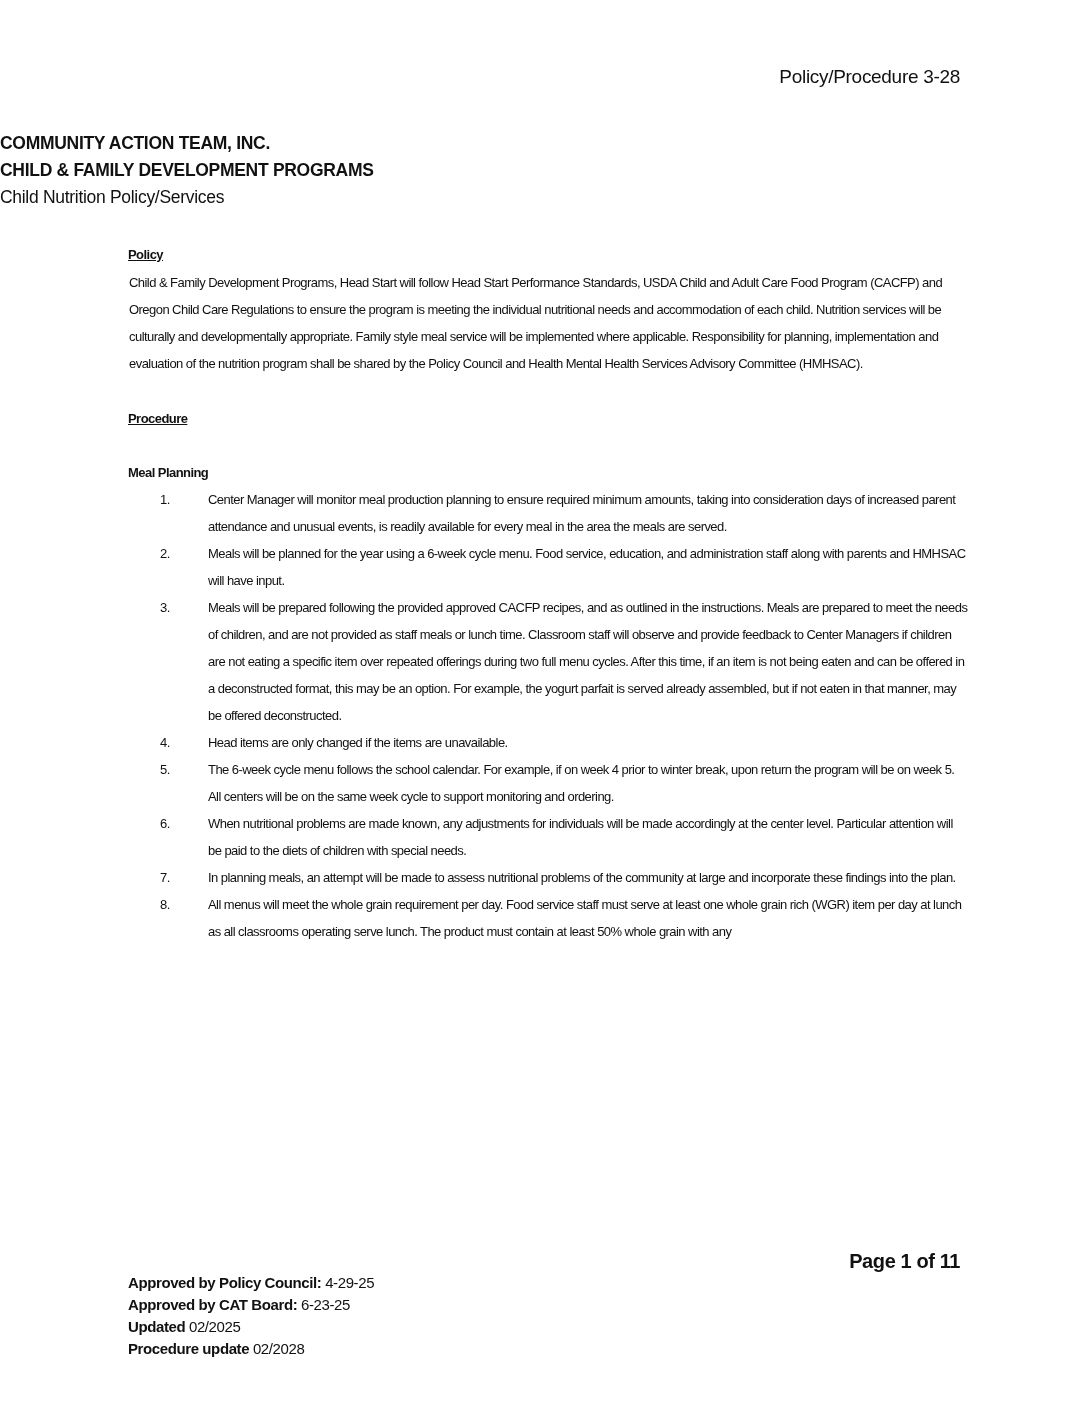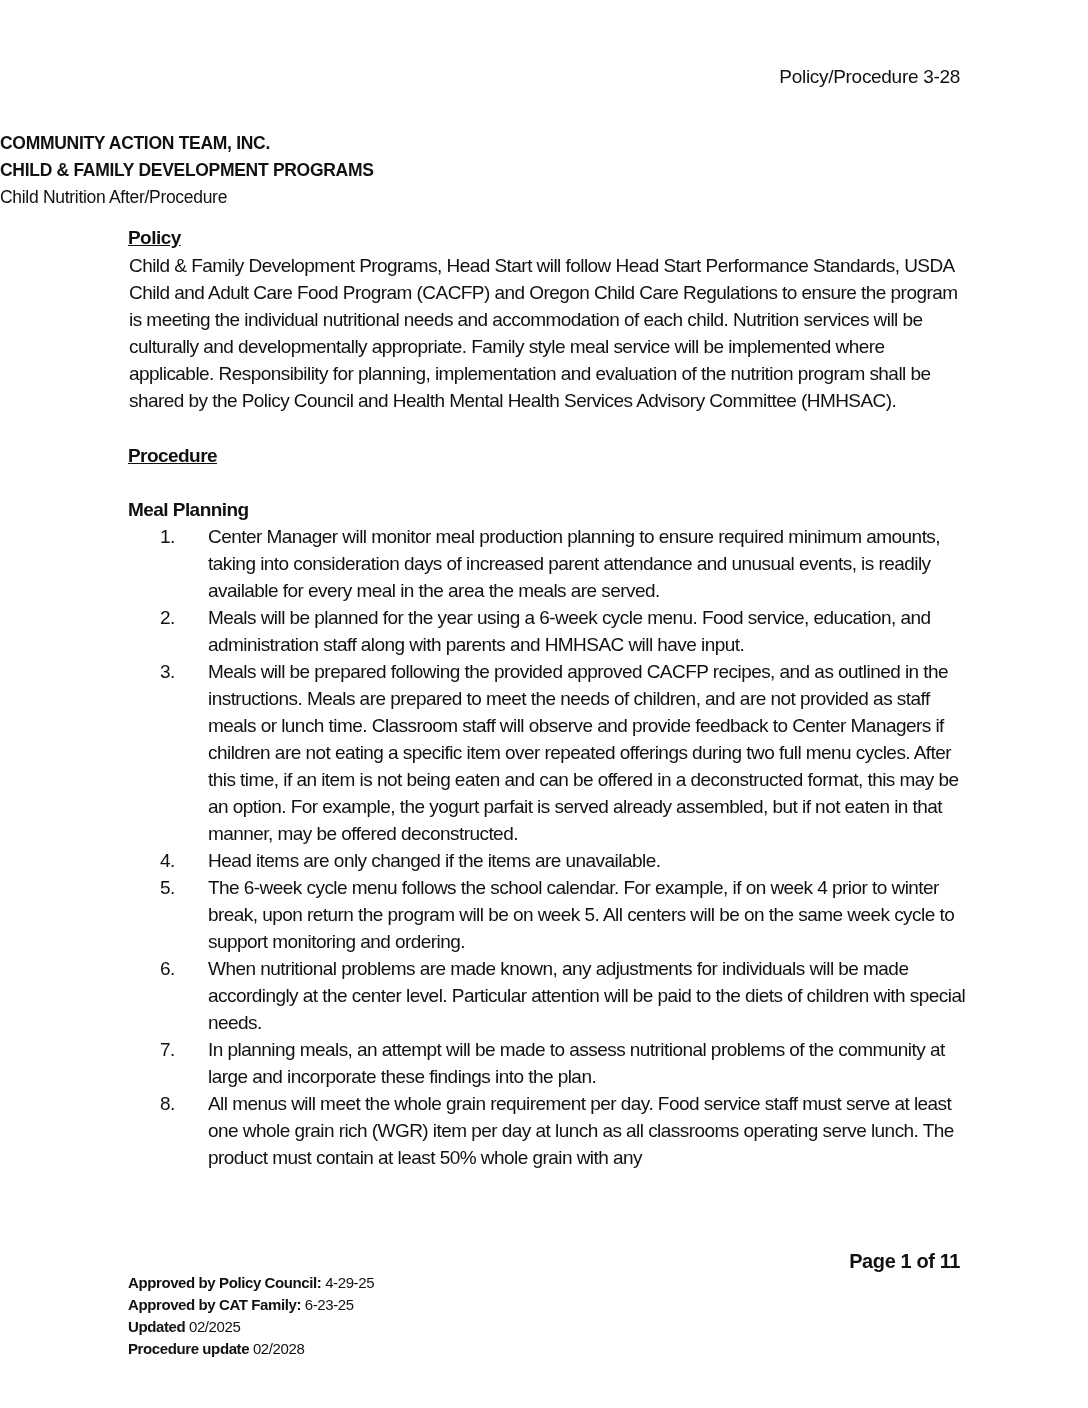--- a/index.html
+++ b/index.html
@@ -9,22 +9,22 @@
   }
   .page { position: absolute; left: 0; top: 0; width: 1088px; height: 1408px; }
   .doc-ref {
     position: absolute; top: 66px; right: 128px;
     font-size: 19px; letter-spacing: -0.3px;
   }
   .title-block { position: absolute; top: 130px; left: 0; width: 1088px; text-align: left; }
   .title-block .t { font-size: 17.5px; line-height: 27px; letter-spacing: -0.3px; }
   .title-block .b { font-weight: bold; }
   .content {
-    position: absolute; left: 128px; top: 224px; width: 840px;
-    font-size: 19px; line-height: 27px; letter-spacing: -0.55px;
+    position: absolute; left: 128px; top: 241px; width: 840px;
+    font-size: 13px; line-height: 27px; letter-spacing: -0.55px;
   }
   .heading-u { font-weight: bold; text-decoration: underline; display: block; }
   .heading { font-weight: bold; display: block; }
   p { margin: 1px; }
   .gap { height: 27px; }
   ol { list-style: none; margin: 0; padding: 0; }
   ol li { position: relative; padding-left: 80px; }
   ol li .num { position: absolute; left: 32px; top: 0; }
   .page-num {
     position: absolute; top: 1250px; right: 128px;
@@ -39,21 +39,21 @@
 </head>
 <body>
 
 <div class="page">
 
   <div class="doc-ref">Policy/Procedure 3-28</div>
 
   <div class="title-block">
     <div class="t b">COMMUNITY ACTION TEAM, INC.</div>
     <div class="t b">CHILD &amp; FAMILY DEVELOPMENT PROGRAMS</div>
-    <div class="t">Child Nutrition After/Procedure</div>
+    <div class="t">Child Nutrition Policy/Services</div>
   </div>
 
   <div class="content">
     <section>
       <span class="heading-u">Policy</span>
       <p>Child &amp; Family Development Programs, Head Start will follow Head Start Performance Standards, USDA Child and Adult Care Food Program (CACFP) and Oregon Child Care Regulations to ensure the program is meeting the individual nutritional needs and accommodation of each child. Nutrition services will be culturally and developmentally appropriate. Family style meal service will be implemented where applicable. Responsibility for planning, implementation and evaluation of the nutrition program shall be shared by the Policy Council and Health Mental Health Services Advisory Committee (HMHSAC).</p>
     </section>
 
     <div class="gap"></div>
 
@@ -71,18 +71,18 @@
         <li><span class="num">7.</span><span>In planning meals, an attempt will be made to assess nutritional problems of the community at large and incorporate these findings into the plan.</span></li>
         <li><span class="num">8.</span><span>All menus will meet the whole grain requirement per day. Food service staff must serve at least one whole grain rich (WGR) item per day at lunch as all classrooms operating serve lunch.  The product must contain at least 50% whole grain with any</span></li>
       </ol>
     </section>
   </div>
 
   <div class="page-num">Page 1 of 11</div>
 
   <div class="footer">
     <div><span class="lbl">Approved by Policy Council:</span><span> 4-29-25</span></div>
-    <div><span class="lbl">Approved by CAT Family:</span><span> 6-23-25</span></div>
+    <div><span class="lbl">Approved by CAT Board:</span><span> 6-23-25</span></div>
     <div><span class="lbl">Updated</span><span> 02/2025</span></div>
     <div><span class="lbl">Procedure update</span><span> 02/2028</span></div>
   </div>
 
 </div>
 
 </body></html>

